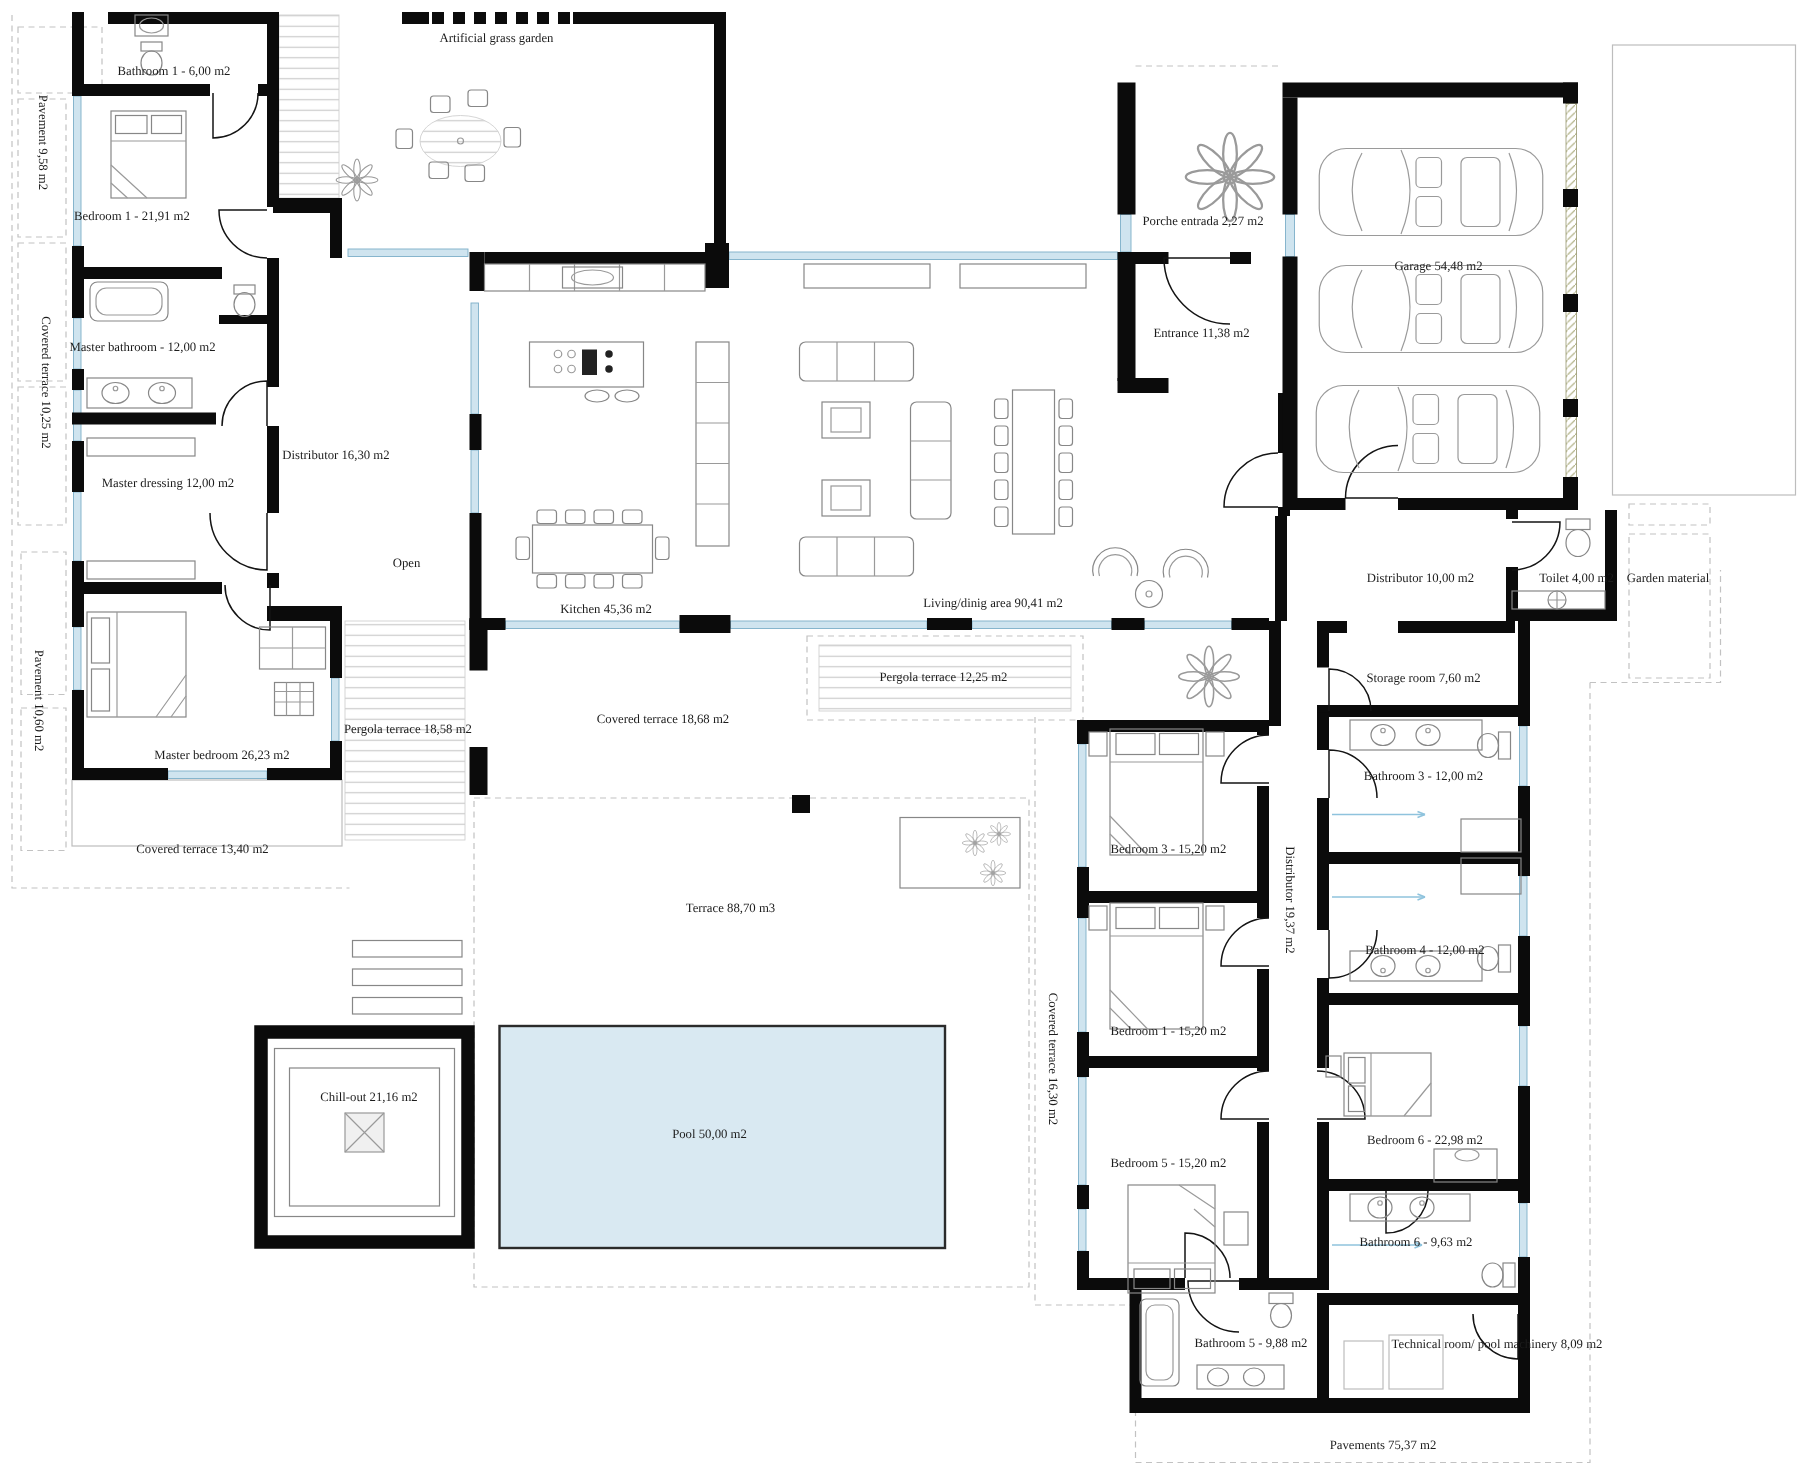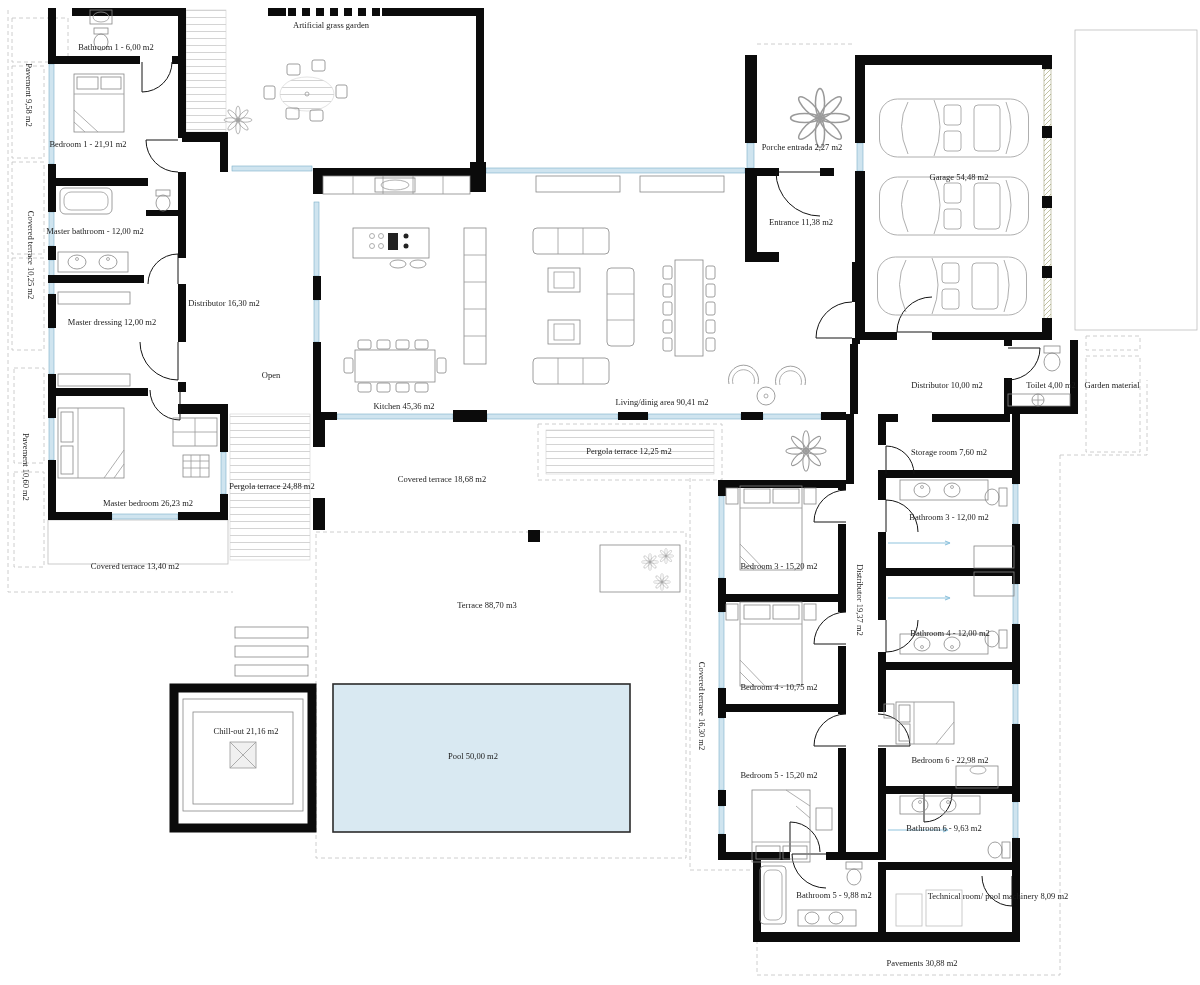--- a/index.html
+++ b/index.html
@@ -469,40 +469,40 @@
 <div class="lbl v" style="left:26px;top:467px">Pavement 10,60 m2</div>
 <div class="lbl" style="left:116px;top:47px">Bathroom 1 - 6,00 m2</div>
 <div class="lbl" style="left:88px;top:144px">Bedroom 1 - 21,91 m2</div>
 <div class="lbl" style="left:331px;top:25px">Artificial grass garden</div>
 <div class="lbl" style="left:95px;top:231px">Master bathroom - 12,00 m2</div>
 <div class="lbl" style="left:112px;top:322px">Master dressing 12,00 m2</div>
 <div class="lbl" style="left:224px;top:303px">Distributor 16,30 m2</div>
 <div class="lbl" style="left:271px;top:375px">Open</div>
 <div class="lbl" style="left:148px;top:503px">Master bedroom 26,23 m2</div>
 <div class="lbl" style="left:135px;top:566px">Covered terrace 13,40 m2</div>
-<div class="lbl" style="left:272px;top:486px">Pergola terrace 24,88 m2</div>
+<div class="lbl" style="left:272px;top:486px">Pergola terrace 18,58 m2</div>
 <div class="lbl" style="left:404px;top:406px">Kitchen 45,36 m2</div>
 <div class="lbl" style="left:662px;top:402px">Living/dinig area 90,41 m2</div>
 <div class="lbl" style="left:442px;top:479px">Covered terrace 18,68 m2</div>
 <div class="lbl" style="left:629px;top:451px">Pergola terrace 12,25 m2</div>
 <div class="lbl" style="left:802px;top:147px">Porche entrada 2,27 m2</div>
 <div class="lbl" style="left:801px;top:222px">Entrance 11,38 m2</div>
 <div class="lbl" style="left:959px;top:177px">Garage 54,48 m2</div>
 <div class="lbl" style="left:947px;top:385px">Distributor 10,00 m2</div>
 <div class="lbl" style="left:1051px;top:385px">Toilet 4,00 m2</div>
 <div class="lbl" style="left:1112px;top:385px">Garden material</div>
 <div class="lbl" style="left:949px;top:452px">Storage room 7,60 m2</div>
 <div class="lbl" style="left:779px;top:566px">Bedroom 3 - 15,20 m2</div>
 <div class="lbl" style="left:949px;top:517px">Bathroom 3 - 12,00 m2</div>
 <div class="lbl v" style="left:860px;top:600px">Distributor 19,37 m2</div>
 <div class="lbl" style="left:950px;top:633px">Bathroom 4 - 12,00 m2</div>
-<div class="lbl" style="left:779px;top:687px">Bedroom 4 - 10,75 m2</div>
+<div class="lbl" style="left:779px;top:687px">Bedroom 1 - 15,20 m2</div>
 <div class="lbl v" style="left:702px;top:706px">Covered terrace 16,30 m2</div>
 <div class="lbl" style="left:779px;top:775px">Bedroom 5 - 15,20 m2</div>
 <div class="lbl" style="left:950px;top:760px">Bedroom 6 - 22,98 m2</div>
 <div class="lbl" style="left:944px;top:828px">Bathroom 6 - 9,63 m2</div>
 <div class="lbl" style="left:834px;top:895px">Bathroom 5 - 9,88 m2</div>
 <div class="lbl" style="left:998px;top:896px">Technical room/ pool machinery 8,09 m2</div>
-<div class="lbl" style="left:922px;top:963px">Pavements 30,88 m2</div>
+<div class="lbl" style="left:922px;top:963px">Pavements 75,37 m2</div>
 <div class="lbl" style="left:487px;top:605px">Terrace 88,70 m3</div>
 <div class="lbl" style="left:246px;top:731px">Chill-out 21,16 m2</div>
 <div class="lbl" style="left:473px;top:756px">Pool 50,00 m2</div>
 </div>
 
 </body></html>

